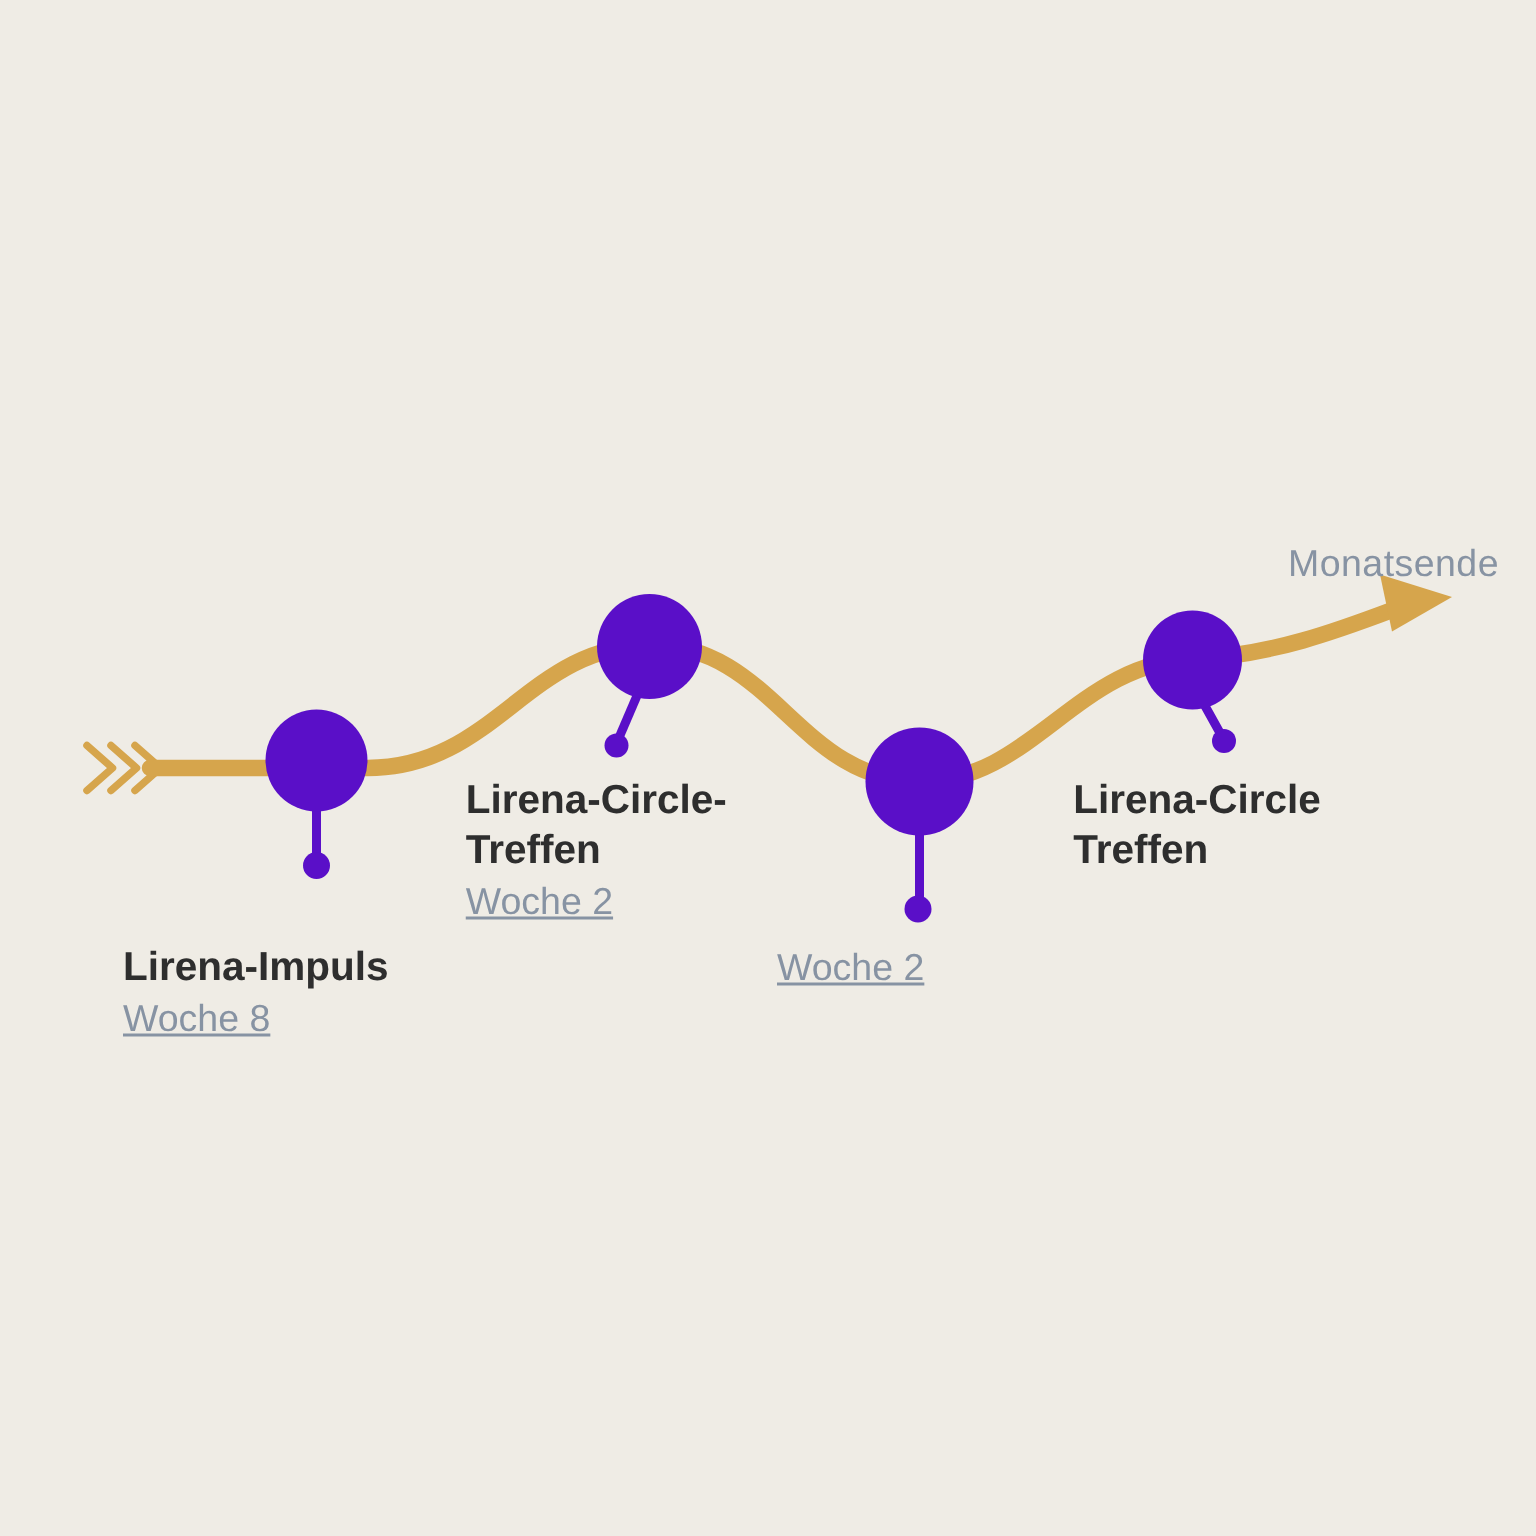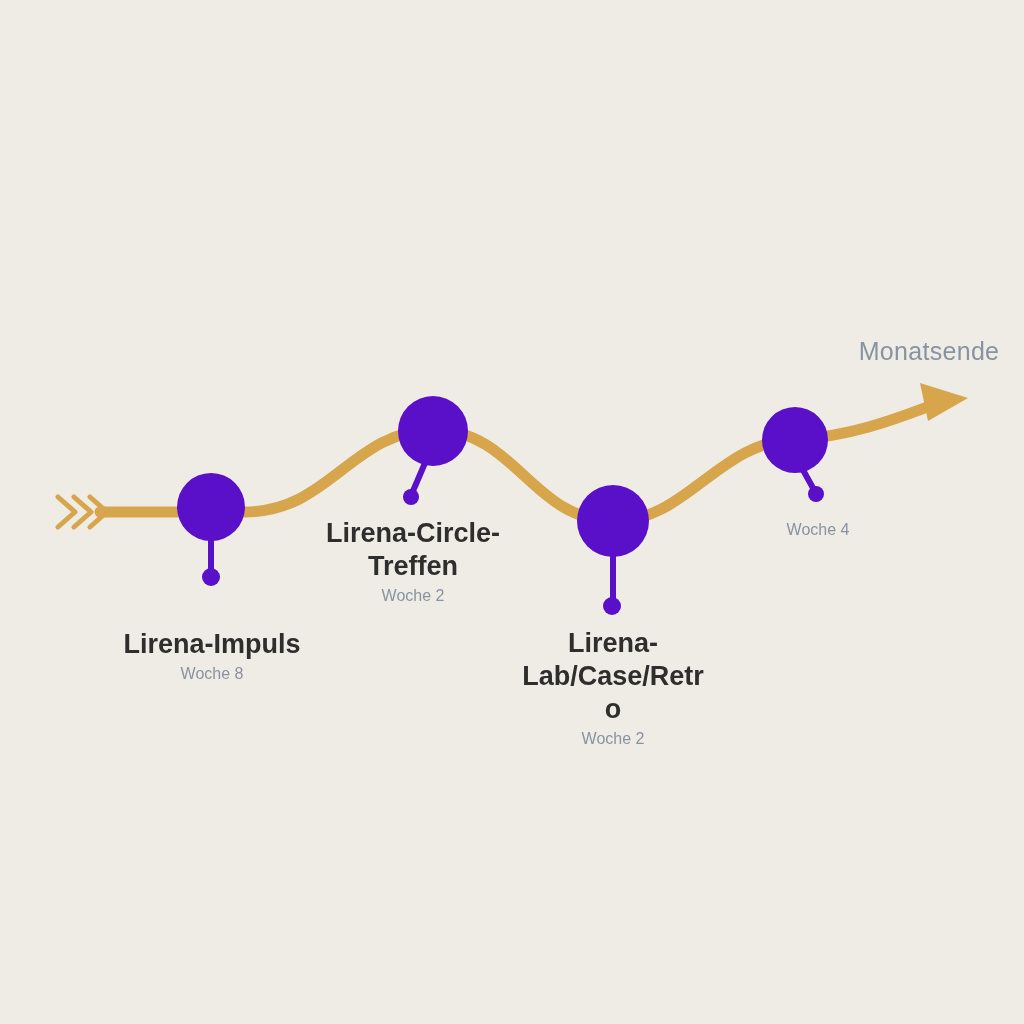--- a/index.html
+++ b/index.html
@@ -26,39 +26,39 @@
     font-size: 25px;
     letter-spacing: 0.3px;
     white-space: nowrap;
   }
   .endpoint-label.start {
     left: 16px;
     top: 545px;
   }
   .endpoint-label.end {
     left: 929px;
-    top: 337px;
+    top: 362px;
     transform: translateX(-50%);
   }
   .event {
     position: absolute;
     transform: translateX(-50%);
-    text-align: center;
   }
   .event-title {
     font-weight: bold;
     font-size: 27px;
     color: #2e2e2e;
     line-height: 33px;
     overflow-wrap: break-word;
   }
   .event-week {
-    font-size: 16px;
+    font-size: 25px;
     color: #8793a3;
     margin-top: 4px;
+    text-decoration: underline;
   }
   .event-1 { left: 212px; top: 628px; width: 260px; }
   .event-2 { left: 413px; top: 517px; width: 205px; }
   .event-3 { left: 613px; top: 627px; width: 190px; }
   .event-4 { left: 818px; top: 517px; width: 205px; }
 </style>
 </head>
 <body>
 
 <div class="canvas">
@@ -103,21 +103,20 @@
     <div class="event-title">Lirena-Impuls</div>
     <div class="event-week">Woche 8</div>
   </div>
 
   <div class="event event-2">
     <div class="event-title">Lirena-Circle-Treffen</div>
     <div class="event-week">Woche 2</div>
   </div>
 
   <div class="event event-3">
-    <div class="event-title">Lirena-Lab/Case/Retro</div>
     <div class="event-week">Woche 2</div>
   </div>
 
   <div class="event event-4">
-    <div class="event-week">Woche 4</div>
+    <div class="event-title">Lirena-Circle Treffen</div>
   </div>
 
 </div>
 
 </body></html>

